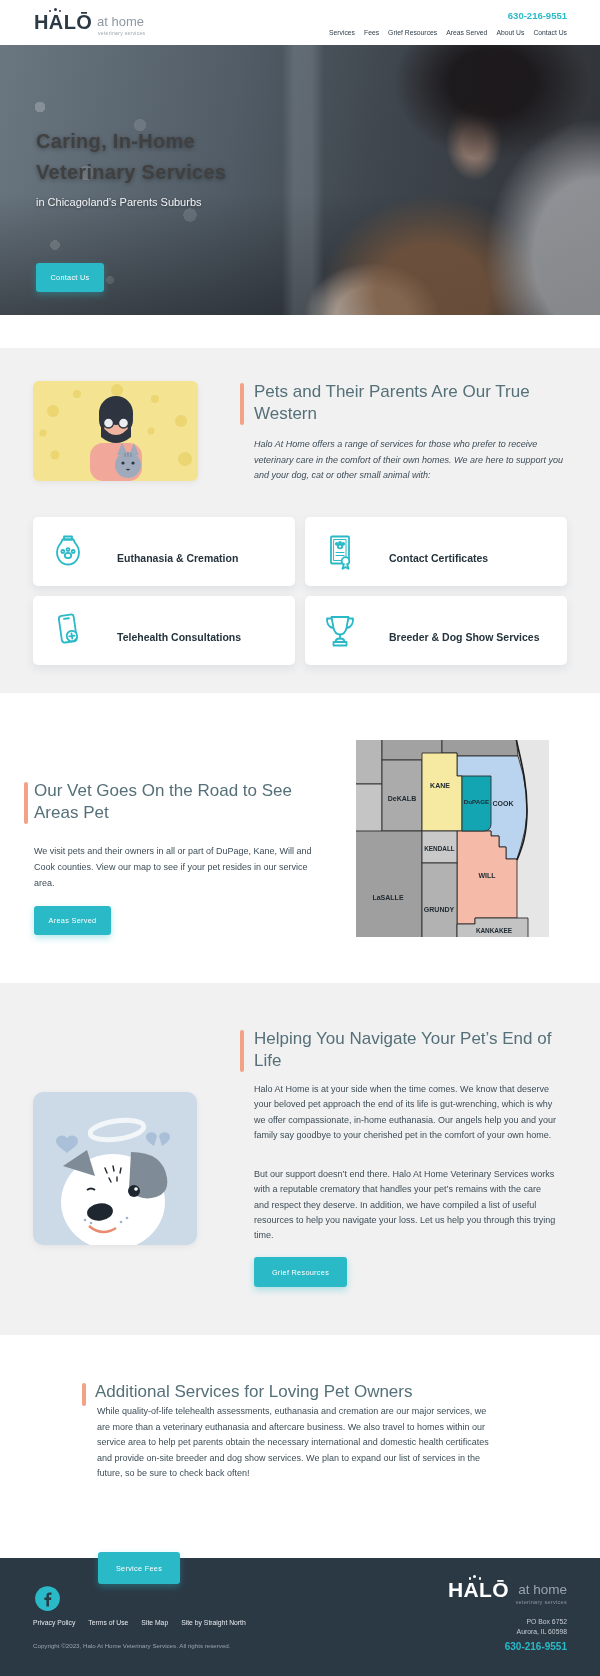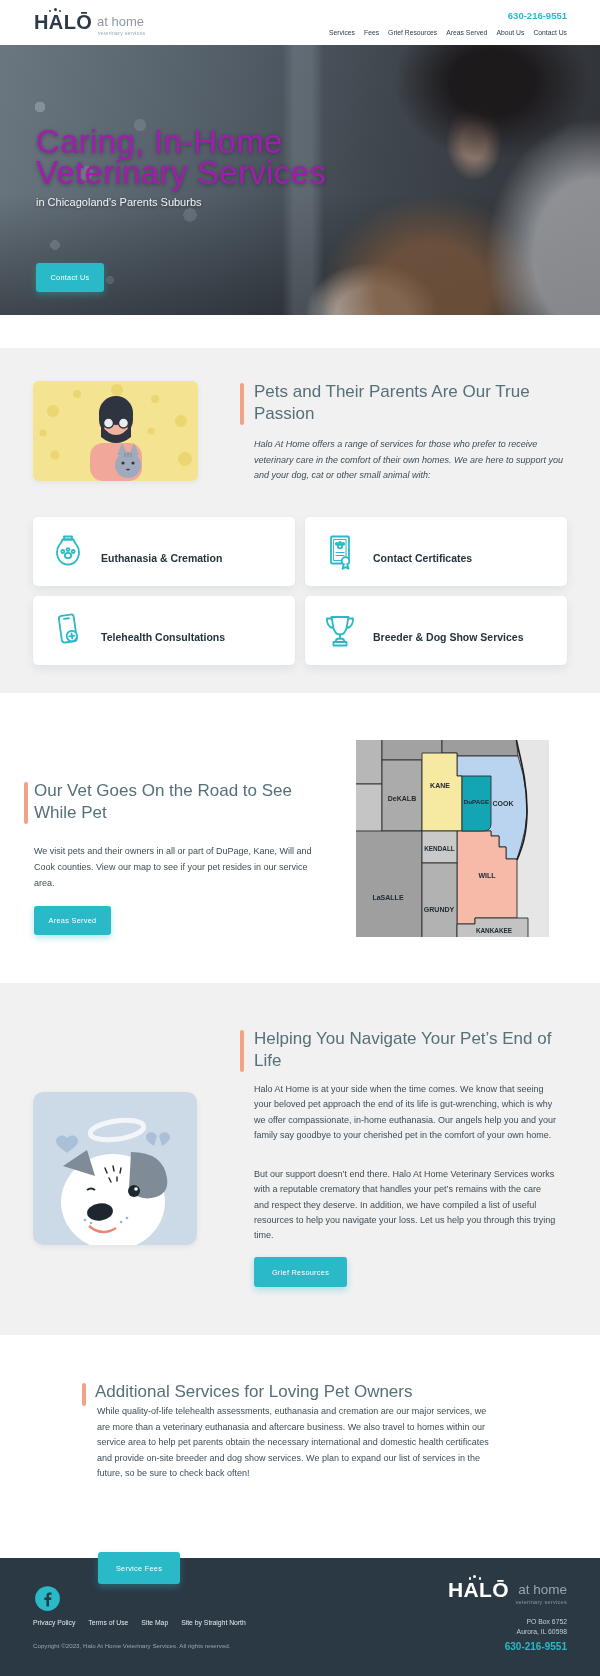--- a/index.html
+++ b/index.html
@@ -30,41 +30,41 @@
       radial-gradient(11px 11px at 190px 170px, rgba(255,255,255,.12) 60%, transparent 61%),
       radial-gradient(7px 7px at 110px 235px, rgba(255,255,255,.12) 60%, transparent 61%),
       radial-gradient(140px 110px at 82% 14%, rgba(26,22,24,.9) 30%, transparent 70%),
       radial-gradient(40px 55px at 79% 36%, rgba(205,160,135,.55) 30%, transparent 70%),
       radial-gradient(150px 190px at 99% 78%, rgba(216,218,221,.55) 40%, transparent 72%),
       radial-gradient(160px 140px at 72% 92%, rgba(120,86,60,.8) 35%, transparent 70%),
       radial-gradient(90px 70px at 62% 100%, rgba(196,186,178,.85) 40%, transparent 75%),
       linear-gradient(90deg, transparent 47%, rgba(200,210,220,.18) 49%, rgba(200,210,220,.18) 52%, transparent 54%),
       linear-gradient(180deg, rgba(0,0,0,0) 55%, rgba(15,17,20,.45) 100%),
       linear-gradient(100deg, #6a7680 0%, #515c66 38%, #3f464d 62%, #2f3136 100%);}
-  .hero-title{position:absolute;left:36px;top:126px;width:360px;margin:0;font-size:33px;line-height:31px;
-    font-weight:400;color:#a21caf;letter-spacing:.3px;text-shadow:0 1px 4px rgba(0,0,0,.35);z-index:2;}
+  .hero-title{position:absolute;left:36px;top:126px;width:360px;margin:0;font-size:20px;line-height:31px;
+    font-weight:700;color:#404040;letter-spacing:.3px;text-shadow:0 1px 4px rgba(0,0,0,.35);z-index:2;}
   .hero-sub{position:absolute;left:36px;top:196px;font-size:11px;color:#f2f4f6;z-index:2;text-shadow:0 1px 3px rgba(0,0,0,.4);}
 
   
   .btn{position:absolute;display:flex;align-items:center;justify-content:center;background:#29b9c7;color:#ffffff;
        font-size:7.3px;letter-spacing:.3px;border:none;border-radius:3px;cursor:pointer;z-index:3;
        box-shadow:0 3px 7px rgba(41,185,199,.35);font-family:inherit;}
   .section-bg{position:absolute;left:0;width:600px;}
   .bg-gray{background:#f1f1f2;}
   .accent-bar{position:absolute;width:3.5px;background:#f2a285;border-radius:2px;z-index:2;}
   .h2{position:absolute;margin:0;font-size:17px;line-height:21.5px;font-weight:400;color:#557078;z-index:2;}
   .body-text{position:absolute;margin:0;font-size:9px;line-height:15.5px;color:#3d4d57;z-index:2;}
 
   
   .illus{position:absolute;border-radius:6px;overflow:hidden;z-index:2;box-shadow:0 2px 6px rgba(0,0,0,.06);}
   .illus svg{display:block;}
   .svc-card{position:absolute;width:262px;height:69px;background:#ffffff;border-radius:5px;z-index:2;cursor:pointer;
             box-shadow:0 4px 10px rgba(30,45,55,.08);}
   .svc-card svg{position:absolute;left:15px;top:14px;width:40px;height:40px;}
-  .svc-label{position:absolute;left:68px;top:0;height:82px;display:flex;align-items:center;
+  .svc-label{position:absolute;left:84px;top:0;height:82px;display:flex;align-items:center;
              font-size:10.5px;font-weight:600;color:#24333c;}
 
   
   .county-map{position:absolute;left:356px;top:740px;width:193px;height:197px;z-index:2;}
   .county-map text{font-weight:bold;fill:#202b33;}
 
   
   .footer{position:absolute;left:0;top:1558px;width:600px;height:118px;background:#2b3945;}
   .fb{position:absolute;left:34px;top:1585px;width:27px;height:27px;cursor:pointer;z-index:3;}
   .footer-links{position:absolute;left:33px;top:1619px;display:flex;gap:13px;z-index:3;}
@@ -144,21 +144,21 @@
       <polygon points="96,74 101,62 106,74" fill="#9fabbc"></polygon>
       <circle cx="95" cy="84" r="13" fill="#9fabbc"></circle>
       <circle cx="90" cy="82" r="1.6" fill="#2e3440"></circle>
       <circle cx="100" cy="82" r="1.6" fill="#2e3440"></circle>
       <path d="M93.5 88 q1.5 1.5 3 0" stroke="#2e3440" stroke-width="1.2" fill="none"></path>
       <path d="M92 72 v4 M95 71 v5 M98 72 v4" stroke="#7d8a9c" stroke-width="1.2"></path>
     </svg>
   </div>
 
   <div class="accent-bar" style="left:240px;top:383px;height:42px;"></div>
-  <h2 class="h2" style="left:254px;top:381px;width:322px;">Pets and Their Parents Are Our True Passion</h2>
+  <h2 class="h2" style="left:254px;top:381px;width:322px;">Pets and Their Parents Are Our True Western</h2>
   <p class="body-text" style="left:254px;top:437px;width:314px;font-style:italic;">Halo At Home offers a range of services for those who prefer to receive veterinary care in the comfort of their own homes. We are here to support you and your dog, cat or other small animal with:</p>
 
   <div class="svc-card" style="left:33px;top:517px;">
     <svg viewBox="0 0 40 40">
       <g fill="none" stroke="#29b9c7" stroke-width="1.8" stroke-linecap="round" stroke-linejoin="round">
         <path d="M16 5.5 h8 v3 h-8 z"></path>
         <path d="M14.5 8.5 h11 c.5 2.5 2 4 3.5 6 1.2 1.8 2 4 2 6.5 0 7.5-5 12.5-11 12.5 s-11-5-11-12.5 c0-2.5.8-4.7 2-6.5 1.5-2 3-3.5 3.5-6 z"></path>
         <ellipse cx="20" cy="24.5" rx="3.2" ry="2.6"></ellipse>
         <circle cx="14.8" cy="20.5" r="1.5"></circle>
           <circle cx="20" cy="18.6" r="1.5"></circle>
@@ -204,21 +204,21 @@
         <path d="M11.5 8.5 H7 c-.3 5 1.8 8.5 6 9.5 M28.5 8.5 H33 c.3 5-1.8 8.5-6 9.5"></path>
         <path d="M20 24.5 v4"></path>
         <path d="M15.5 32 c0-2.3 2-3.5 4.5-3.5 s4.5 1.2 4.5 3.5"></path>
         <path d="M13.5 32 h13 v3.5 h-13 z"></path>
       </g>
     </svg>
     <span class="svc-label">Breeder &amp; Dog Show Services</span>
   </div>
 
   <div class="accent-bar" style="left:24px;top:782px;height:42px;"></div>
-  <h2 class="h2" style="left:34px;top:780px;width:300px;">Our Vet Goes On the Road to See While Pet</h2>
+  <h2 class="h2" style="left:34px;top:780px;width:300px;">Our Vet Goes On the Road to See Areas Pet</h2>
   <p class="body-text" style="left:34px;top:843px;width:292px;line-height:16px;">We visit pets and their owners in all or part of DuPage, Kane, Will and Cook counties. View our map to see if your pet resides in our service area.</p>
   <button class="btn" style="left:34px;top:906px;width:77px;height:29px;">Areas Served</button>
 
   <svg class="county-map" viewBox="0 0 193 197">
     <rect width="193" height="197" fill="#e6e6e6"></rect>
     <g stroke="#2e2e2e" stroke-width="0.9">
       <rect x="-4" y="-4" width="30" height="48" fill="#b7b7b7"></rect>
       <rect x="26" y="-4" width="60" height="24" fill="#a2a2a2"></rect>
       <polygon points="86,-4 160,-4 162,16 101,16 101,13 86,13" fill="#9d9d9d"></polygon>
       <rect x="-4" y="44" width="30" height="50" fill="#c5c5c5"></rect>
@@ -269,21 +269,21 @@
           <circle cx="52" cy="128" r="1.3"></circle>
           <circle cx="58" cy="131" r="1.3"></circle>
           <circle cx="88" cy="130" r="1.3"></circle>
           <circle cx="94" cy="126" r="1.3"></circle>
         </g>
     </svg>
   </div>
 
   <div class="accent-bar" style="left:240px;top:1030px;height:42px;"></div>
   <h2 class="h2" style="left:254px;top:1028px;width:326px;">Helping You Navigate Your Pet’s End of Life</h2>
-  <p class="body-text" style="left:254px;top:1082px;width:304px;line-height:15.3px;">Halo At Home is at your side when the time comes. We know that seeing your beloved pet approach the end of its life is gut-wrenching, which is why we offer compassionate, in-home euthanasia. Our angels help you and your family say goodbye to your cherished pet in the comfort of your own home.</p>
+  <p class="body-text" style="left:254px;top:1082px;width:304px;line-height:15.3px;">Halo At Home is at your side when the time comes. We know that deserve your beloved pet approach the end of its life is gut-wrenching, which is why we offer compassionate, in-home euthanasia. Our angels help you and your family say goodbye to your cherished pet in the comfort of your own home.</p>
   <p class="body-text" style="left:254px;top:1167px;width:304px;line-height:15.3px;">But our support doesn’t end there. Halo At Home Veterinary Services works with a reputable crematory that handles your pet’s remains with the care and respect they deserve. In addition, we have compiled a list of useful resources to help you navigate your loss. Let us help you through this trying time.</p>
   <button class="btn" style="left:254px;top:1257px;width:93px;height:30px;">Grief Resources</button>
 
   <div class="accent-bar" style="left:82px;top:1383px;height:23px;"></div>
   <h2 class="h2" style="left:95px;top:1381px;width:420px;">Additional Services for Loving Pet Owners</h2>
   <p class="body-text" style="left:97px;top:1404px;width:400px;">While quality-of-life telehealth assessments, euthanasia and cremation are our major services, we are more than a veterinary euthanasia and aftercare business. We also travel to homes within our service area to help pet parents obtain the necessary international and domestic health certificates and provide on-site breeder and dog show services. We plan to expand our list of services in the future, so be sure to check back often!</p>
   <button class="btn" style="left:98px;top:1552px;width:82px;height:32px;">Service Fees</button>
 
   <footer class="footer"></footer>
 

